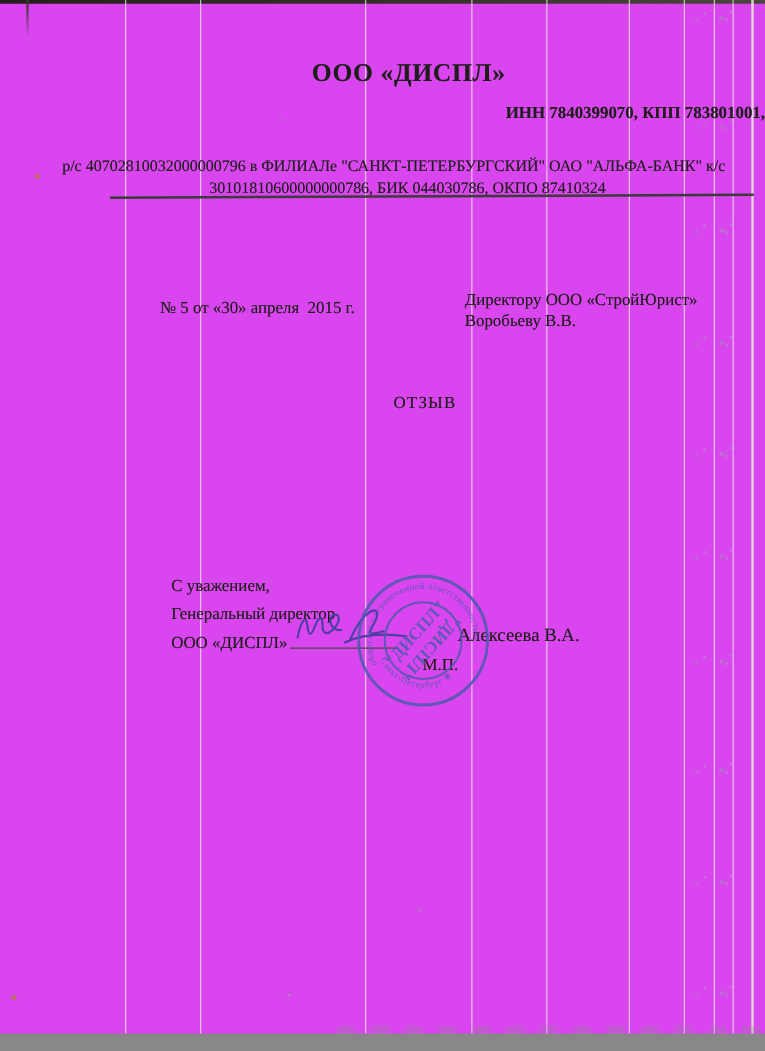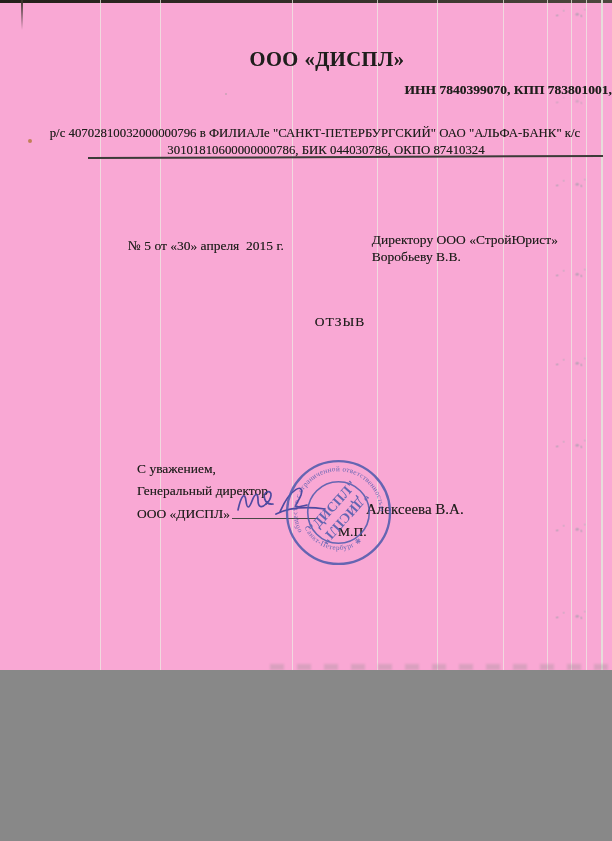--- a/index.html
+++ b/index.html
@@ -1,18 +1,18 @@
 <!DOCTYPE html>
 <html><head>
 <meta charset="utf-8">
 <style>
   html,body{margin:0;padding:0;background:#888;}
   .page{
-    position:relative; width:612px; height:670px; margin:0 auto;
-    background:#f9a8d4;
+    position:relative; width:612px; height:827px; margin:0 auto;
+    background:#d946ef;
     font-family:"Liberation Serif","DejaVu Serif",serif;
     color:#1f1e1c; overflow:hidden;
   }
   .txt{position:absolute; text-shadow:0 0 .4px rgba(45,42,40,.55);padding-left:40px;}
   
   .co-name{top:48px; left:0; right:0; text-align:center; padding-left:42px;
            font-size:20.5px; font-weight:bold; letter-spacing:.5px;}
   .co-inn {top:82px; left:0; right:0; text-align:right; padding-left:36px;
            font-size:13.5px; font-weight:bold;}
   .co-addr{top:105px; left:0; right:0; text-align:center; padding-left:38px;

